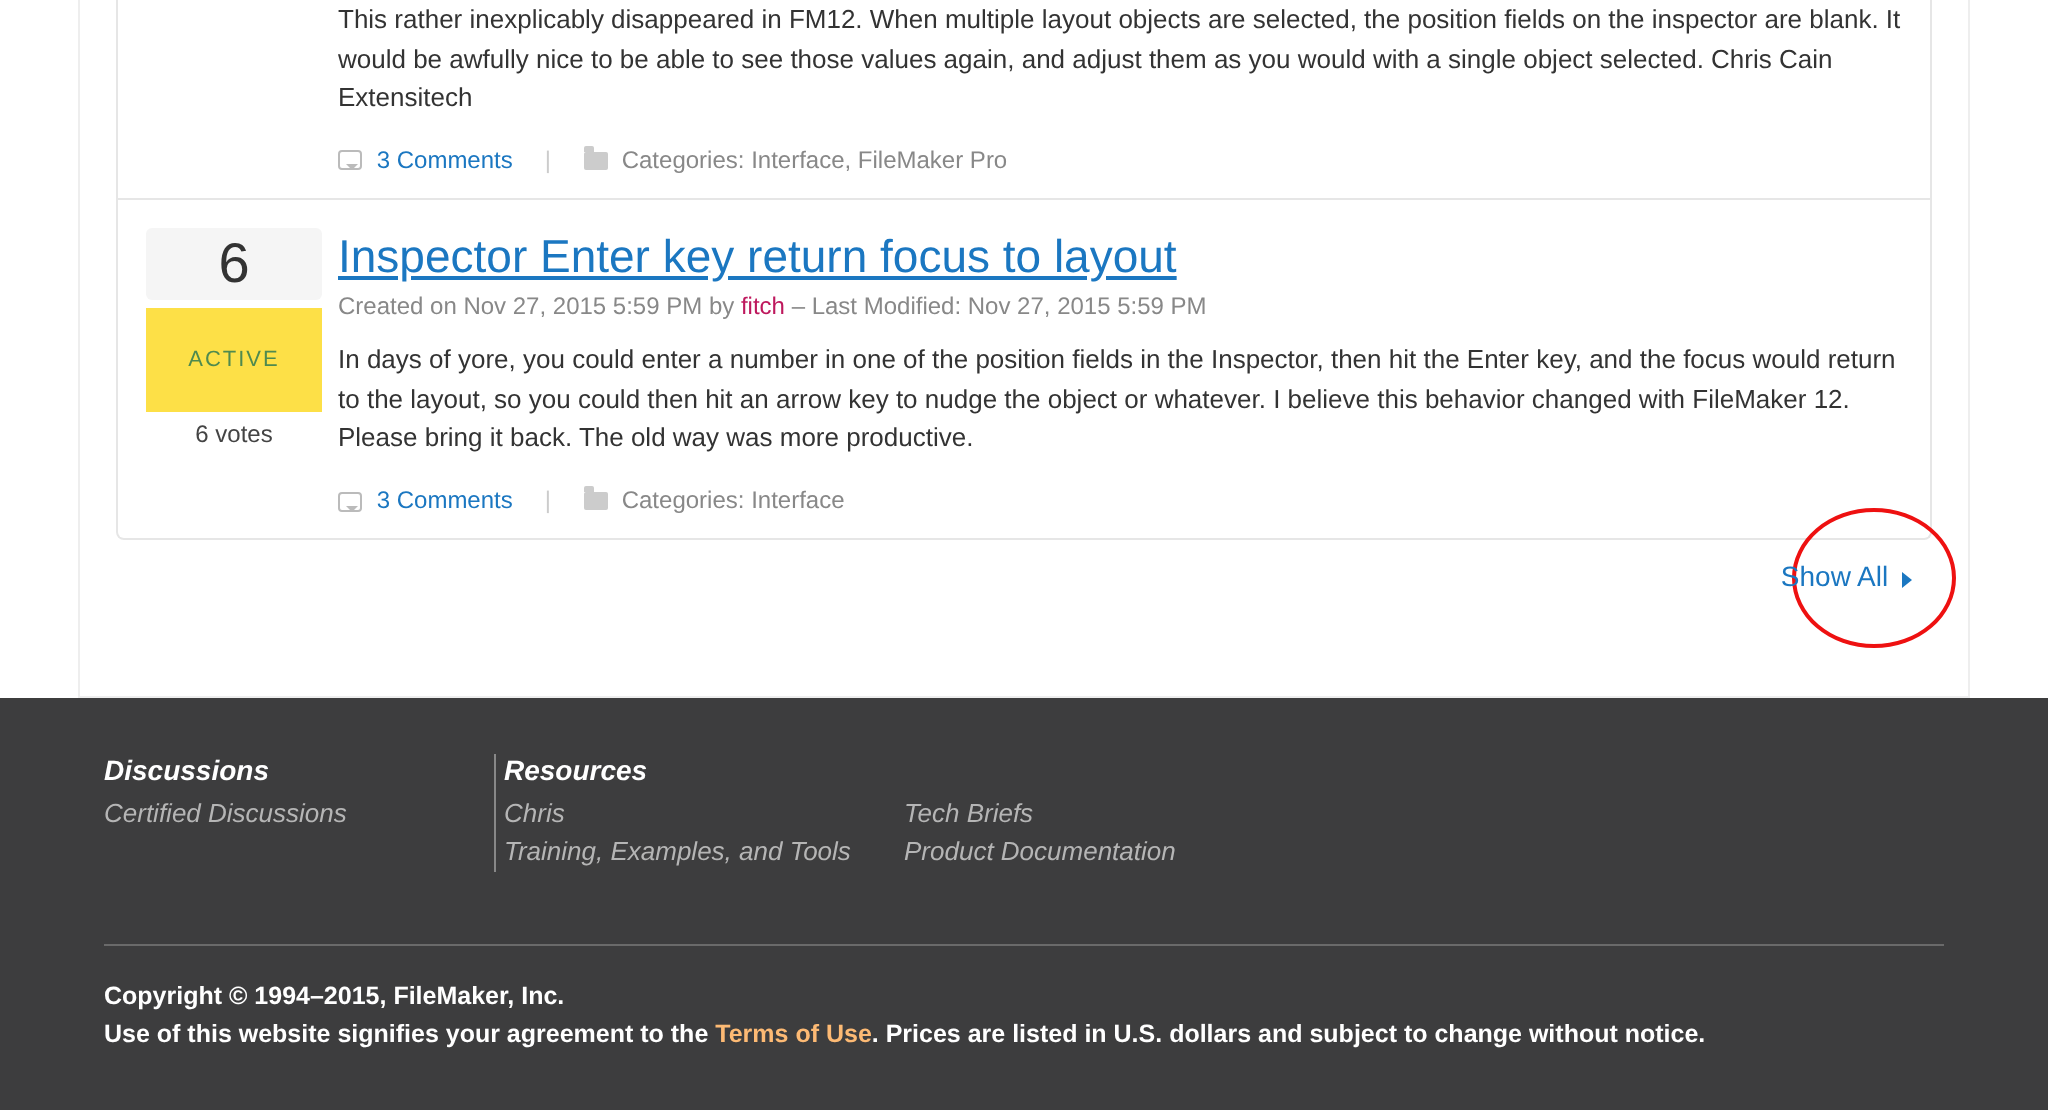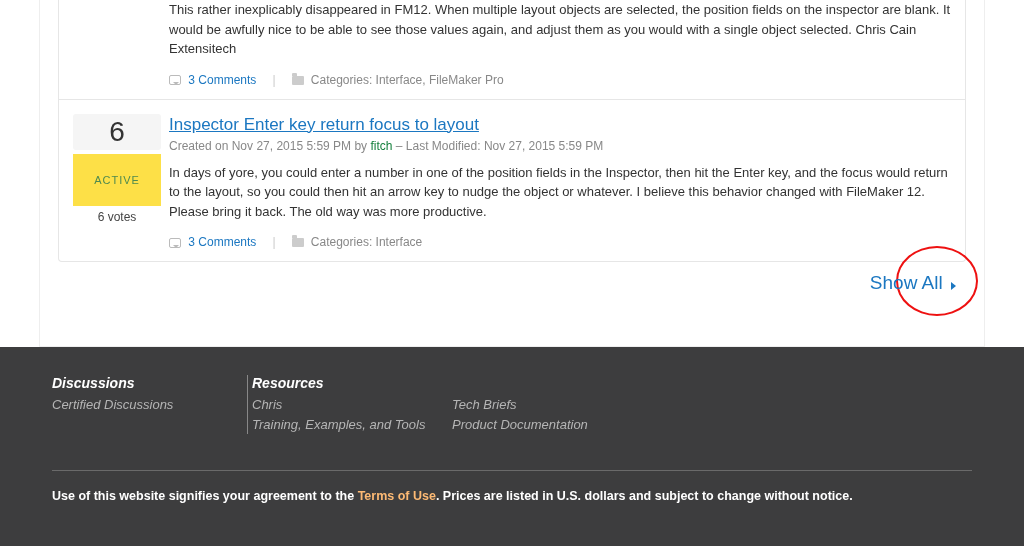--- a/index.html
+++ b/index.html
@@ -57,31 +57,31 @@
       margin-bottom: 4px;
     }
     .vote-count {
       font-size: 12px;
       color: #444;
       text-align: center;
     }
     .idea-body { flex: 1; }
     .idea-title {
       color: #1b77c1;
-      font-size: 17px;
+      font-size: 23px;
       font-weight: 400;
       margin-bottom: 4px;
       line-height: 1.25;
     }
     .idea-meta {
       font-size: 12px;
       color: #888;
       margin-bottom: 10px;
     }
-    .idea-meta a { color: #15803d; text-decoration: none; }
+    .idea-meta a { color: #be185d; text-decoration: none; }
     .idea-text {
       font-size: 13px;
       color: #333;
       line-height: 1.5;
       margin-bottom: 14px;
     }
     .idea-footer {
       display: flex;
       align-items: center;
       gap: 16px;
@@ -121,21 +121,21 @@
       position:absolute; top:-3px; left:0;
       width:5px; height:3px; background:#ccc; border-radius:1px 1px 0 0;
     }
     .show-all-wrap {
       position: relative;
       text-align: right;
       padding: 10px 28px 28px 0;
     }
     .show-all-link {
       color: #1b77c1;
-      font-size: 19px;
+      font-size: 14px;
       text-decoration: none;
       position: relative;
       z-index: 2;
     }
     .show-all-caret {
       display: inline-block;
       width: 0; height: 0;
       border-top: 4px solid transparent;
       border-bottom: 4px solid transparent;
       border-left: 5px solid #1b77c1;
@@ -280,19 +280,20 @@
         </div>
         <div class="res-right">
           <h4 style="visibility:hidden">.</h4>
           <div class="footer-link-item"><a href="#">Tech Briefs</a></div>
           <div class="footer-link-item"><a href="#">Product Documentation</a></div>
         </div>
       </div>
     </div>
     <div class="footer-divider"></div>
     <div class="copyright">
+      <div>Copyright © 1994–2015, FileMaker, Inc.</div>
       <div>
         <span>Use of this website signifies your agreement to the </span><a href="#">Terms of Use</a><span>. Prices are listed in U.S. dollars and subject to change without notice.</span>
       </div>
     </div>
   </div>
 
 </div>
 
 </body></html>

